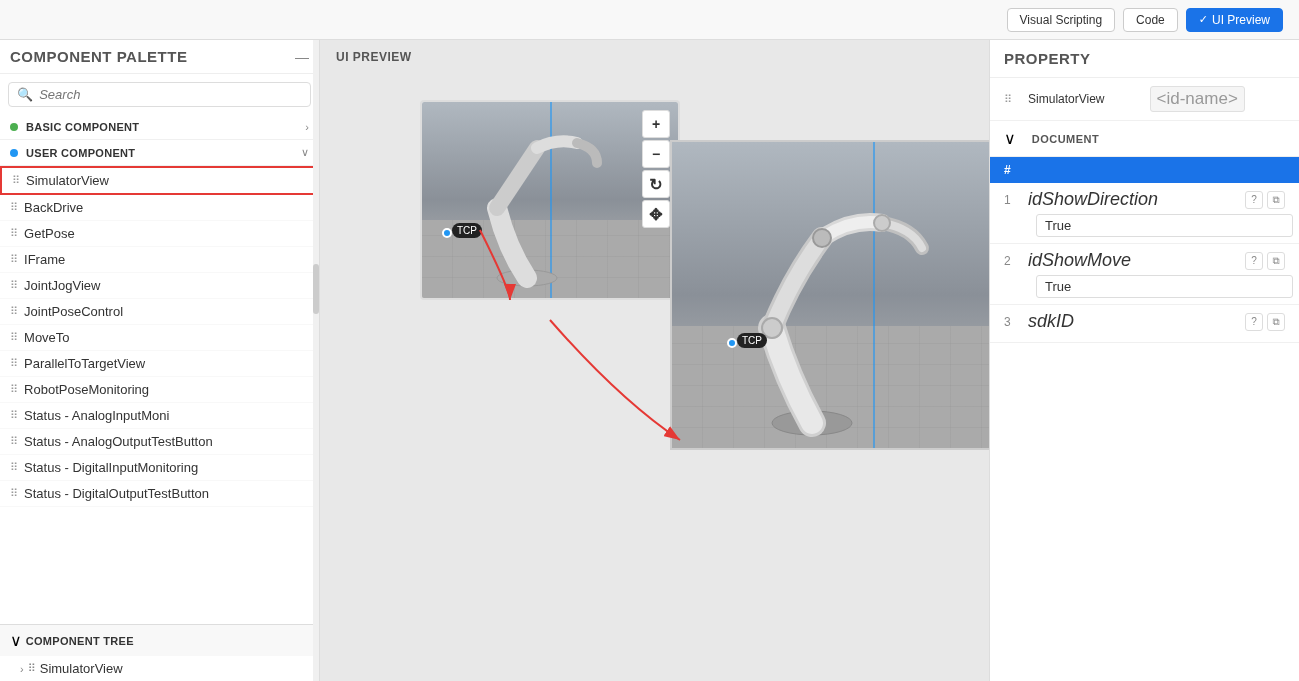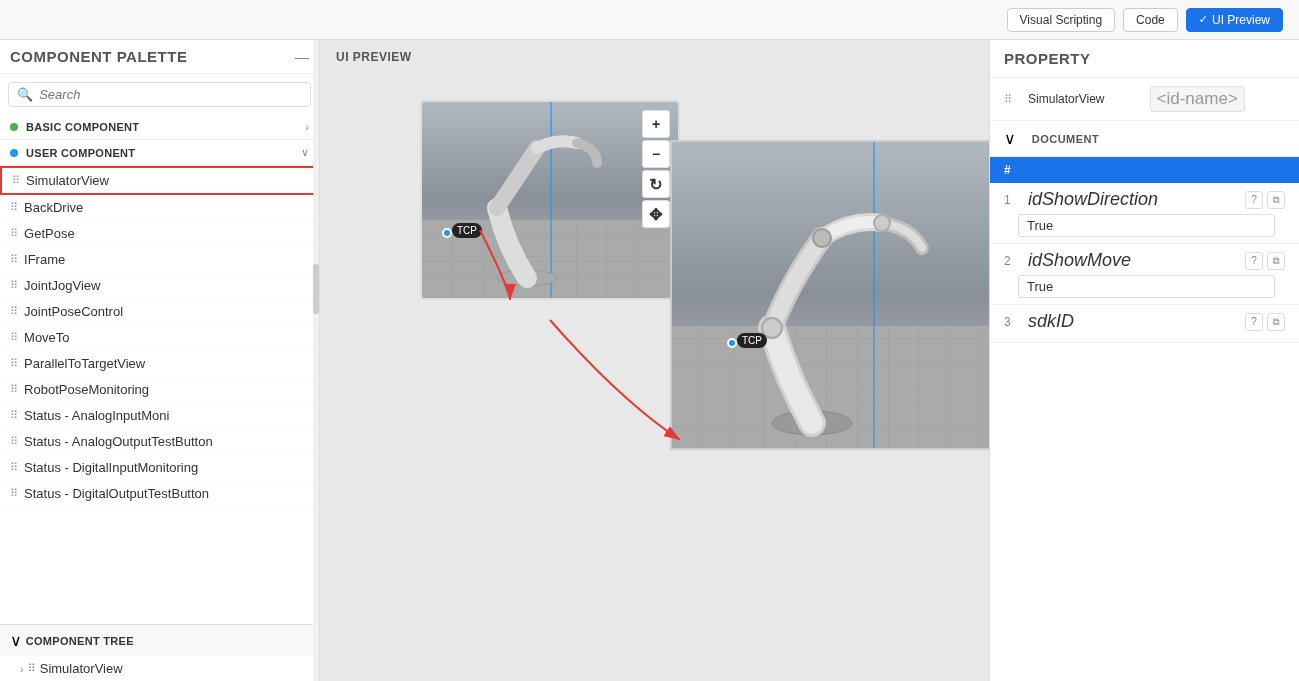--- a/index.html
+++ b/index.html
@@ -406,21 +406,21 @@
       border: 1px solid #ddd;
       border-radius: 3px;
       display: flex;
       align-items: center;
       justify-content: center;
       font-size: 10px;
       color: #888;
       cursor: pointer;
     }
     .param-value-input {
-      margin-left: 14px;
+      margin-left: 32px;
       border: 1px solid #ddd;
       border-radius: 3px;
       padding: 3px 8px;
       font-size: 13px;
       color: #333;
       width: calc(100% - 24px);
       background: white;
     }
 
     

